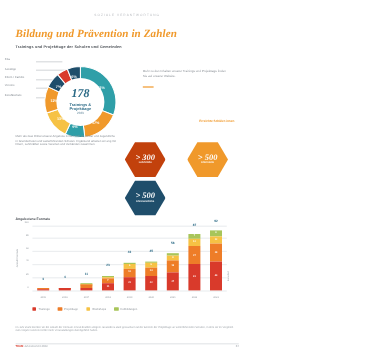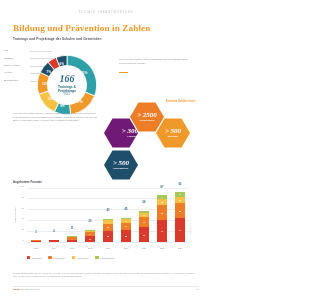--- a/index.html
+++ b/index.html
@@ -15,21 +15,21 @@
   .runhead{
     position:absolute;top:11px;left:0;width:212px;
     text-align:center;font-size:2.6px;letter-spacing:.9px;
     color:#b9bcc0;text-transform:uppercase;
   }
 
   
   .title{
     position:absolute;top:23px;left:13px;
     font-family:"Liberation Serif",serif;
-    font-weight:700;
+    font-style:italic;font-weight:700;
     font-size:9.2px;color:#f0992b;letter-spacing:.1px;
   }
   .subtitle{
     position:absolute;top:37px;left:13px;
     font-size:3.1px;font-weight:700;color:#4a4f55;letter-spacing:.15px;
   }
 
   
   .donut-wrap{position:absolute;left:28px;top:46px;width:78px;height:62px;}
   .donut{position:absolute;left:0;top:0;width:78px;height:78px;}
@@ -167,46 +167,42 @@
           <path d="M85.33150646375356 63.98873300201776 A38 38 0 0 1 54.76266287544356 87.70035864995016 L52.13066497059317 66.86594992234612 A17 17 0 0 0 65.80620026010027 56.25811739563952 Z" fill="#f0992b" stroke="#fff" stroke-width="1.1"></path>
           <path d="M54.76266287544356 87.70035864995016 A38 38 0 0 1 33.820386920527255 84.38342799370875 L42.76175204339377 65.38205989192234 A17 17 0 0 0 52.13066497059317 66.86594992234612 Z" fill="#2f9fa8" stroke="#fff" stroke-width="1.1"></path>
           <path d="M33.820386920527255 84.38342799370875 A38 38 0 0 1 13.859852380784169 61.742645786248005 L33.83203922298239 55.25328890437411 A17 17 0 0 0 42.76175204339377 65.38205989192234 Z" fill="#f6c244" stroke="#fff" stroke-width="1.1"></path>
           <path d="M13.859852380784169 61.742645786248005 A38 38 0 0 1 15.61657200629125 33.820386920527255 L34.61794010807766 42.76175204339377 A17 17 0 0 0 33.83203922298239 55.25328890437411 Z" fill="#f0992b" stroke="#fff" stroke-width="1.1"></path>
           <path d="M15.61657200629125 33.820386920527255 A38 38 0 0 1 25.777888389549773 20.720496774520026 L39.16379217427227 36.90127487281159 A17 17 0 0 0 34.61794010807766 42.76175204339377 Z" fill="#1f4e6b" stroke="#fff" stroke-width="1.1"></path>
           <path d="M25.777888389549773 20.720496774520026 A38 38 0 0 1 36.01126699798221 14.668493536246459 L43.74188260436046 34.19379973989973 A17 17 0 0 0 39.16379217427227 36.90127487281159 Z" fill="#d93a2b" stroke="#fff" stroke-width="1.1"></path>
           <path d="M36.01126699798221 14.668493536246459 A38 38 0 0 1 49.99999999999999 12 L50 33 A17 17 0 0 0 43.74188260436046 34.19379973989973 Z" fill="#1f4e6b" stroke="#fff" stroke-width="1.1"></path>
         </g>
     </svg>
     <div class="donut-center">
-      <div class="dc-num">166</div>
+      <div class="dc-num">178</div>
       <div class="dc-l1">Trainings &amp;</div>
       <div class="dc-l2">Projekttage</div>
       <div class="dc-yr">2023</div>
     </div>
   <div class="slice-pct" style="left: 53.2409px; top: 25.1433px;">31%</div>
       <div class="slice-pct" style="left: 48.6469px; top: 54.1488px;">17%</div>
       <div class="slice-pct" style="left: 32.1445px; top: 58.3859px;">9%</div>
       <div class="slice-pct" style="left: 19.4101px; top: 51.3851px;">13%</div>
       <div class="slice-pct" style="left: 14.0923px; top: 35.8531px;">12%</div>
       <div class="slice-pct" style="left: 18.5512px; top: 24.0531px;">7%</div>
       <div class="slice-pct" style="left: 31.4807px; top: 16.1299px;">6%</div>
     </div>
 
   <div class="note">Mehr zu den Inhalten unserer Trainings und Projekttage finden Sie auf unserer Website.</div>
   <div class="note-rule"></div>
 
   <div class="body-par">Mehr als zwei Drittel unserer Angebote richten sich an Kinder und Jugendliche in Grundschulen und weiterführenden Schulen. Ergänzend arbeiten wir eng mit Eltern, Lehrkräften sowie Vereinen und Verbänden zusammen.</div>
 
   <div class="hexzone">
     <div class="hexcap" style="left:62px;top:0px;width:42px;">Erreichte Schüler:innen</div>
-    <div class="hex" id="hex0" style="left: 26px; top: 2px; background: rgb(238, 125, 40);">
-      <span class="hn">&gt; 2500</span>
-      <span class="hl">Schüler:innen</span>
-    </div>
-    <div class="hex" id="hex1" style="left: 0px; top: 18px; background: #701a75; align-items: flex-end;">
+    <div class="hex" id="hex1" style="left: 0px; top: 18px; background: #c2410c;">
       <span class="hn">&gt; 300</span>
       <span class="hl">Lehrkräfte</span>
     </div>
     <div class="hex" id="hex2" style="left: 52px; top: 18px; background: rgb(240, 153, 43);">
       <span class="hn">&gt; 500</span>
       <span class="hl">Elternteile</span>
     </div>
     <div class="hex" id="hex4" style="left: 0px; top: 50px; background: rgb(31, 78, 107);">
       <span class="hn">&gt; 500</span>
       <span class="hl">Ehrenamtliche</span>

